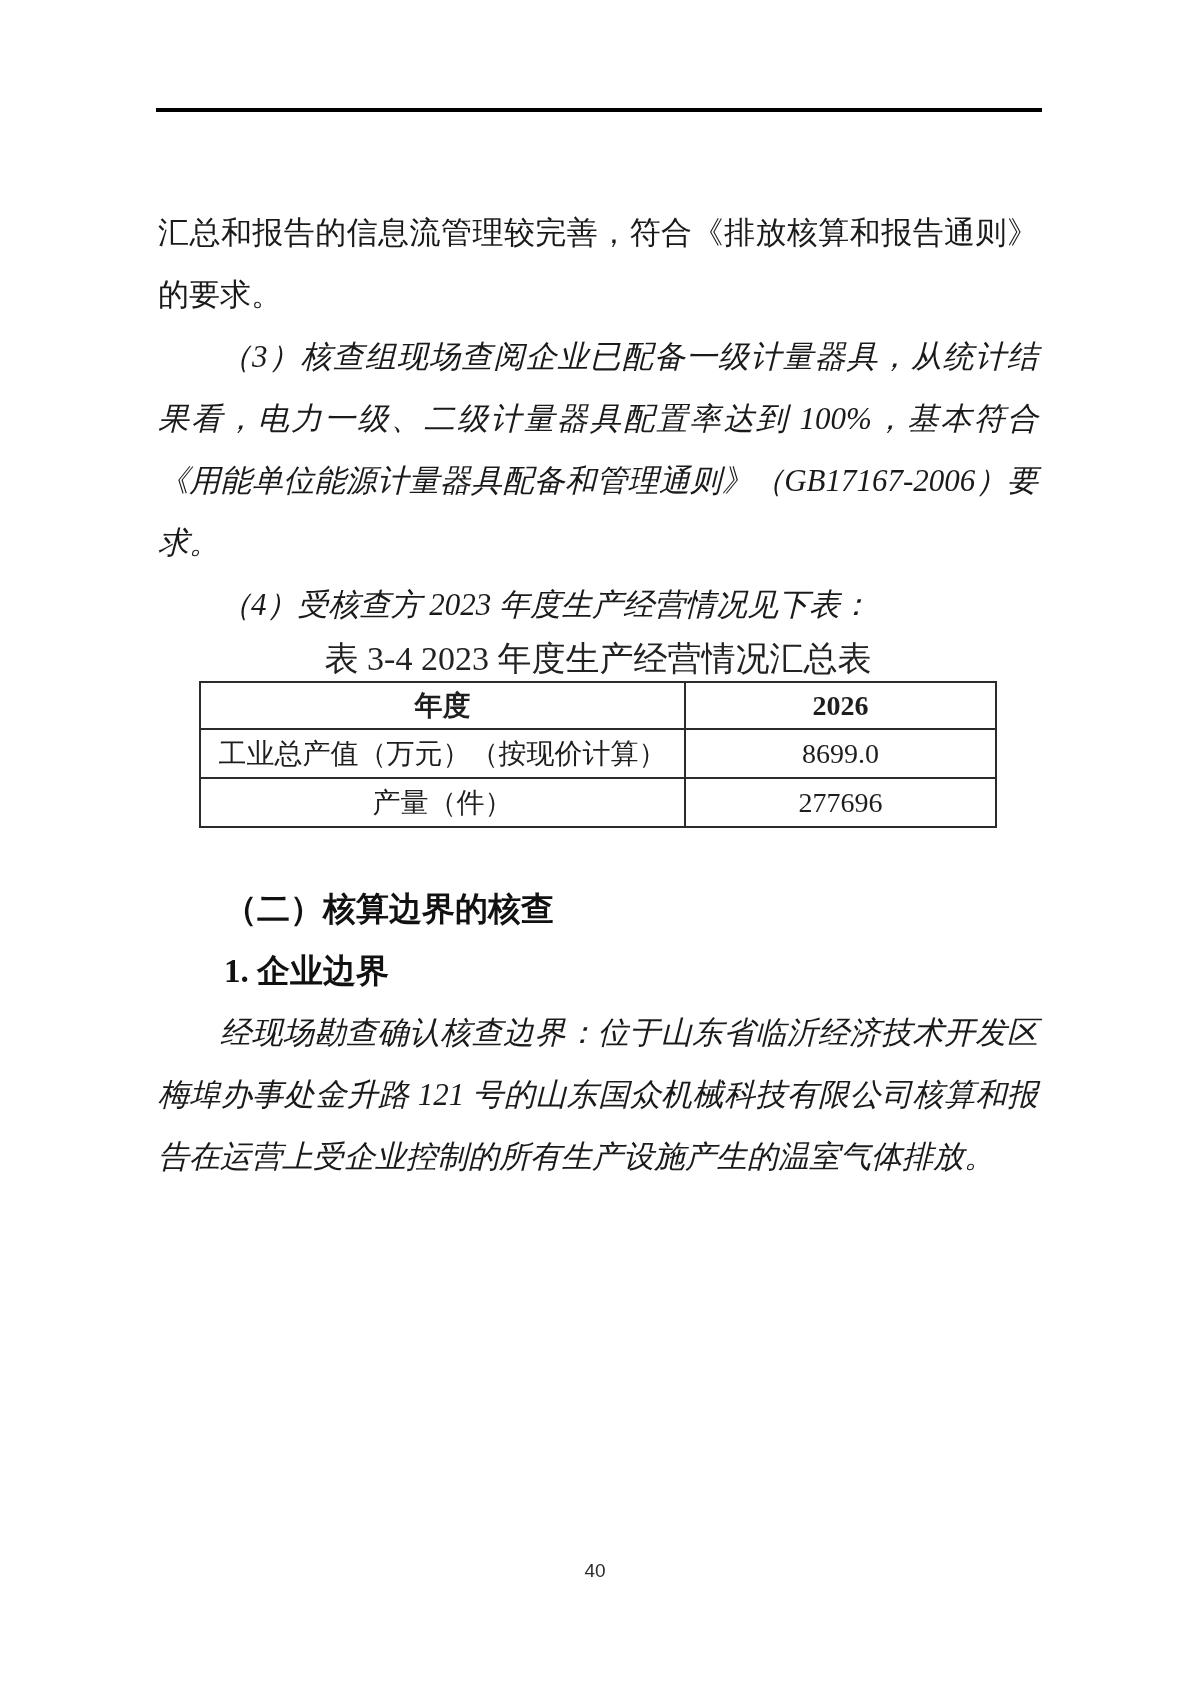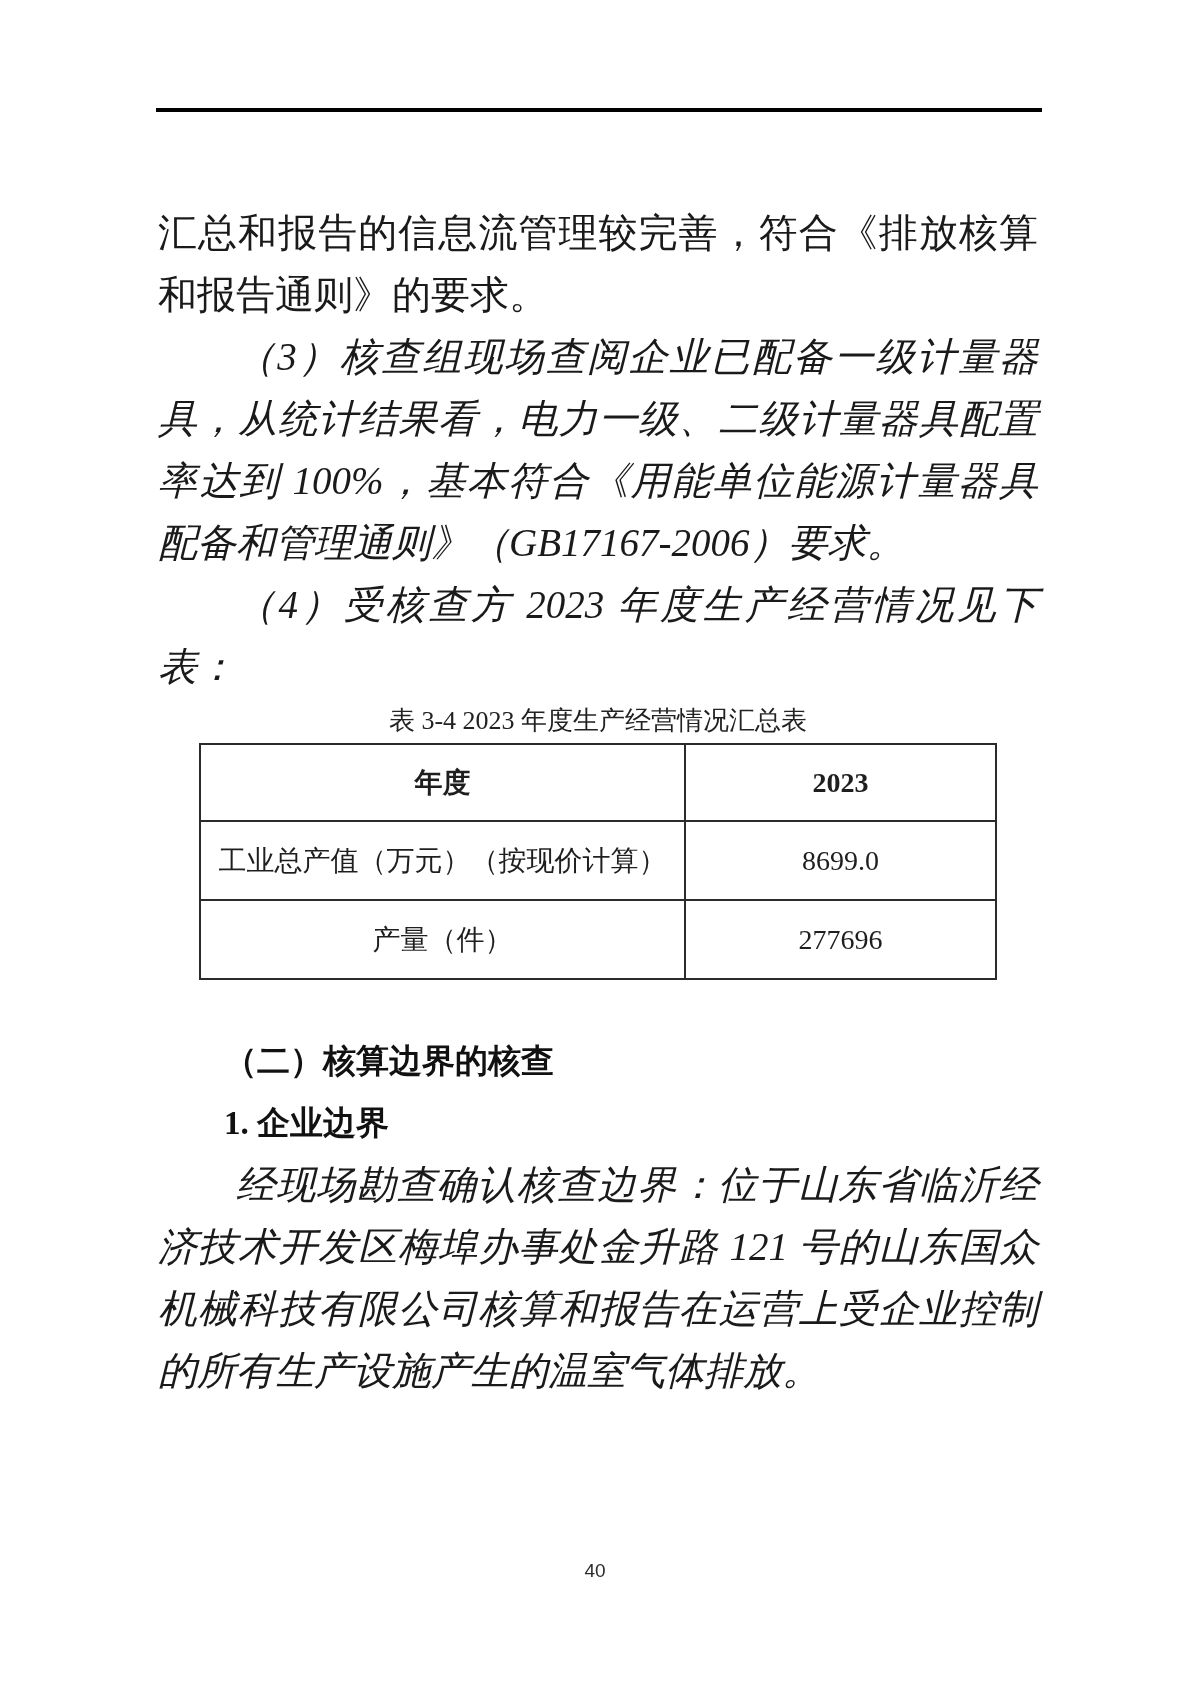--- a/index.html
+++ b/index.html
@@ -26,47 +26,47 @@
     background: #000000;
   }
   .content {
     position: absolute;
     left: 158px;
     top: 202px;
     width: 880px;
   }
   .para {
     margin: 0;
-    font-size: 39px;
+    font-size: 31px;
     line-height: 62px;
     text-align: justify;
     text-justify: inter-ideograph;
   }
   .indent {
     text-indent: 2em;
     font-style: italic;
   }
   .table-caption {
-    font-size: 26px;
+    font-size: 34px;
     line-height: 45px;
     text-align: center;
     color: #222222;
   }
   .data-table {
     width: 796px;
     margin: 0 auto;
     border-collapse: collapse;
     table-layout: fixed;
   }
   .data-table th,
   .data-table td {
     border: 2px solid #2b2b2b;
     text-align: center;
     vertical-align: middle;
-    padding: 15px;
+    padding: 0;
     font-size: 28px;
     font-weight: normal;
     color: #1e1e1e;
   }
   .data-table th {
     height: 45px;
     font-weight: bold;
   }
   .data-table td {
     height: 47px;
@@ -118,21 +118,21 @@
     <div class="table-caption">表 3-4 2023 年度生产经营情况汇总表</div>
 
     <table class="data-table">
       <colgroup>
         <col class="col-year">
         <col class="col-value">
       </colgroup>
       <tbody>
         <tr>
           <th>年度</th>
-          <th>2023</th>
+          <th>2026</th>
         </tr>
         <tr>
           <td>工业总产值（万元）（按现价计算）</td>
           <td>8699.0</td>
         </tr>
         <tr>
           <td>产量（件）</td>
           <td>277696</td>
         </tr>
       </tbody>

